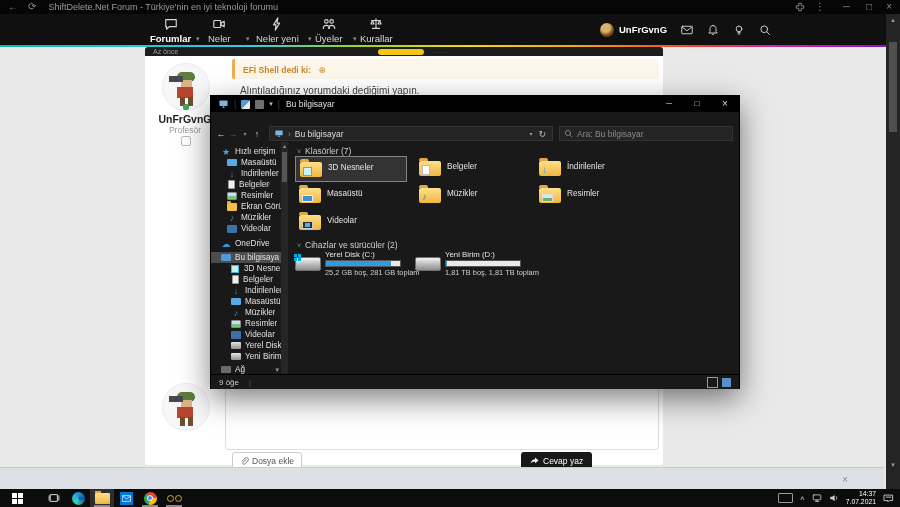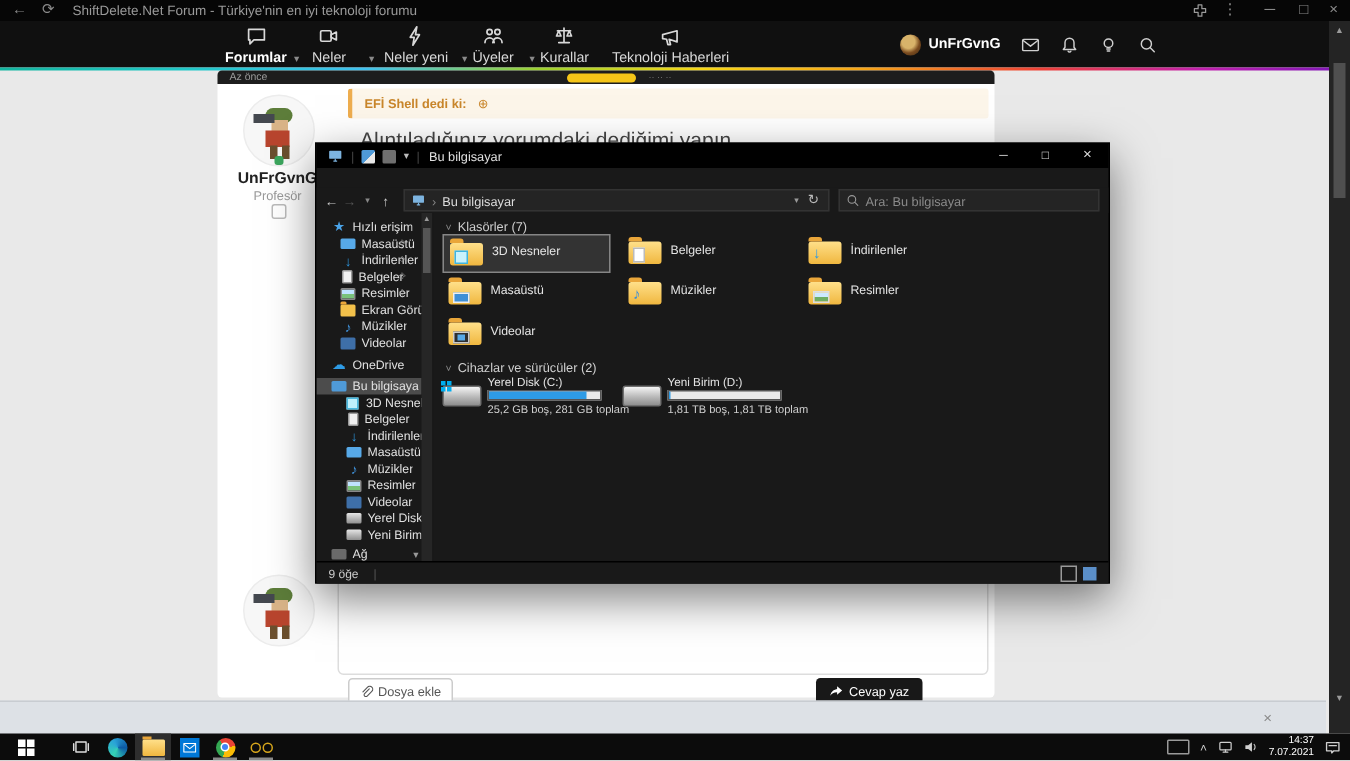--- a/index.html
+++ b/index.html
@@ -21,21 +21,21 @@
   #rainbow{left:0;top:45px;width:900px;height:2px;
     background:linear-gradient(90deg,#12b59f 0%,#1fc8c8 14%,#3fc2f0 27%,#9ed22e 40%,#f7d716 52%,#f7a516 64%,#ef4136 77%,#c21fae 89%,#7a16b8 100%)}
 
   
   #threadbar{left:145px;top:47px;width:518px;height:9px;background:#1d1d1d;border-radius:3px 3px 0 0}
   #card{left:145px;top:56px;width:518px;height:409px;background:#fff;border-radius:0 0 3px 3px}
   .avatarc{position:absolute;width:46px;height:46px;border-radius:50%;background:#f7f7f7;border:1px solid #ececec;overflow:hidden}
   .sprite div{position:absolute}
   .quote{position:absolute;left:87px;top:3px;width:424px;height:20px;background:#fdf6ea;border-left:3px solid #eead4e;border-radius:2px}
   .quote .qh{font-size:8.5px;font-weight:bold;color:#c9862b;line-height:20px;padding-left:8px}
-  .postbody{position:absolute;left:95px;top:29px;font-size:14px;color:#444}
+  .postbody{position:absolute;left:95px;top:29px;font-size:10px;color:#444}
 
   
   #explorer{left:210px;top:95px;width:528px;height:292px;background:#191919;border:1px solid #000;
     box-shadow:0 10px 28px rgba(0,0,0,.5);z-index:30;color:#e0e0e0}
   #xtitle{left:0;top:0;width:528px;height:16px;background:#000;font-size:8.5px}
   .winbtn{width:28px;height:16px;text-align:center;line-height:16px;font-size:8px;color:#ddd;cursor:pointer}
   #xtabs{left:0;top:16px;width:528px;height:13px;background:#000;font-size:8.5px}
   .xtab{height:13px;line-height:13px;padding:0 10px;color:#bbb;cursor:pointer}
   .xtab.active{background:#323232;color:#fff}
   #xaddr{left:0;top:29px;width:528px;height:17px;background:#191919}
@@ -190,26 +190,20 @@
         </svg>
       <span class="lbl">Üyeler</span>
       <span class="navcaret" style="left:38px">▾</span>
     </div>
     <div class="navitem" style="left:360px">
       <svg class="ic" viewBox="0 0 16 16">
           <path d="M8 2v11M4 13h8M3 4h10M4 4l-1.7 4h3.4zM12 4l-1.7 4h3.4z"></path>
         </svg>
       <span class="lbl">Kurallar</span>
     </div>
-    <div class="navitem" style="left:408px">
-      <svg class="ic" viewBox="0 0 16 16">
-          <path d="M2 7v3l3 .5 1 4h2l-1-4 6 2V4z"></path>
-        </svg>
-      <span class="lbl">Teknoloji Haberleri</span>
-    </div>
     <div class="abs flex" style="left:600px;top:0;height:31px;gap:14px">
       <span class="flex" style="gap:5px">
         <span style="width:14px;height:14px;border-radius:50%;background:radial-gradient(circle at 40% 35%,#d8b36a 35%,#7b4b1f 60%,#3c2a12)"></span>
         <span style="color:#fff;font-size:9.5px;font-weight:bold">UnFrGvnG</span>
       </span>
       <svg class="ic" width="12" height="12" viewBox="0 0 16 16" style="color:#cfcfcf">
           <rect x="1" y="3" width="14" height="10" rx="1"></rect>
           <path d="M1.5 4l6.5 5 6.5-5"></path>
         </svg>
       <svg class="ic" width="12" height="12" viewBox="0 0 16 16" style="color:#cfcfcf">
@@ -290,21 +284,21 @@
         </svg>
     </div>
     <div id="placeholder">Bu alana bir cevap yazın...</div>
   </div>
   <div class="btn-outline" style="left:232px;top:452px">
     <svg class="ic" width="9" height="9" viewBox="0 0 16 16">
         <path d="M11 4L5.5 9.5a2 2 0 0 0 3 3L14 7a3.5 3.5 0 0 0-5-5L3.5 7.5"></path>
       </svg>
     <span>Dosya ekle</span>
   </div>
-  <div class="btn-dark" style="left:544px;top:452px">
+  <div class="btn-dark" style="left:521px;top:452px">
     <svg width="9" height="9" viewBox="0 0 16 16" fill="#fff">
         <path d="M9 4V1l6 5-6 5V8C5 8 2.5 9.5 1 12c.5-4 3-7 8-8z"></path>
       </svg>
     <span>Cevap yaz</span>
   </div>
 
   <div class="abs" id="explorer">
     <div class="abs flex" id="xtitle">
       <svg width="11" height="10" viewBox="0 0 16 16" style="margin-left:7px">
           <rect x="1.5" y="2.5" width="13" height="8.5" rx="1" fill="#7db4e0"></rect>

